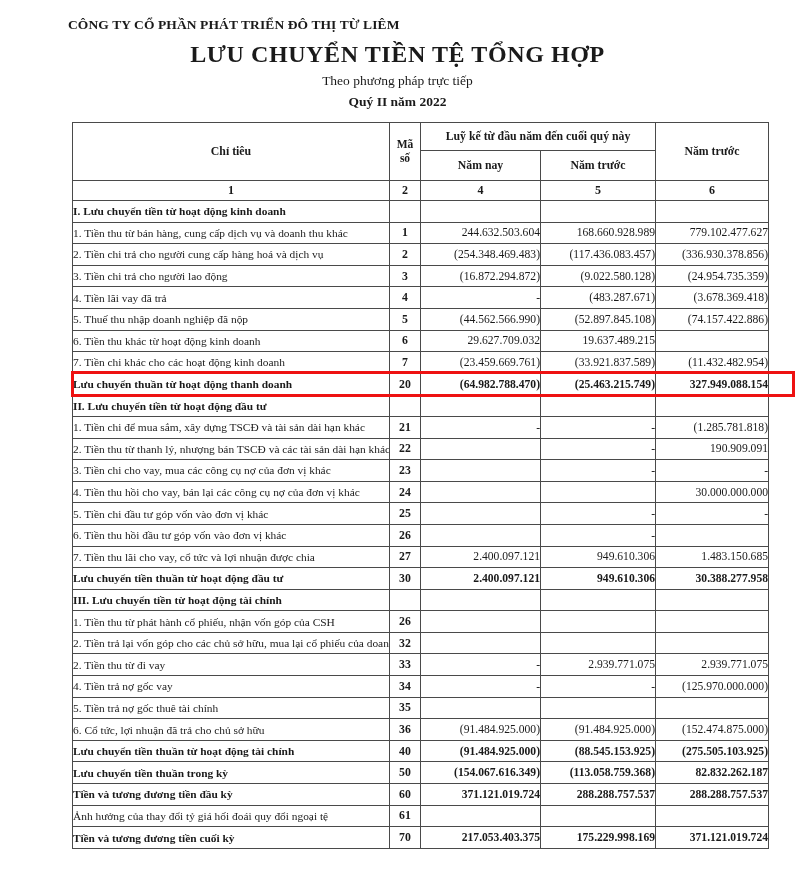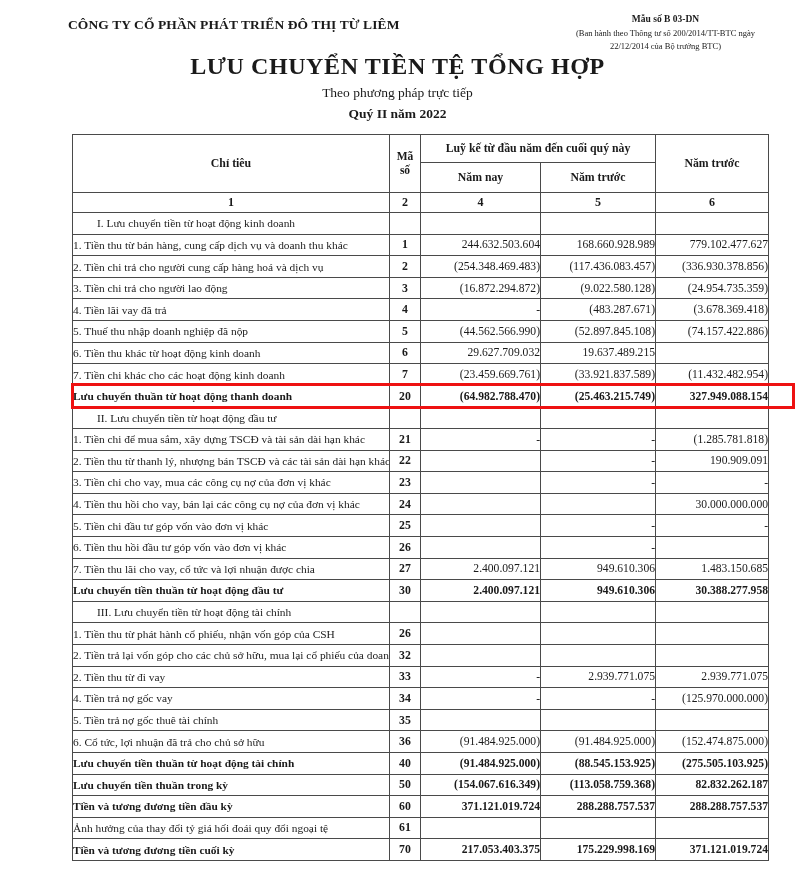--- a/index.html
+++ b/index.html
@@ -41,20 +41,21 @@
     font-size: 9.5px;
     font-weight: bold;
   }
   .form-meta .form-sub {
     font-size: 8.5px;
   }
 
   
   .titles {
     text-align: center;
+    margin-top: 8px;
   }
   .title-main {
     font-size: 24px;
     font-weight: bold;
     letter-spacing: .6px;
   }
   .title-sub1 {
     font-size: 13.5px;
     font-weight: normal;
     margin-top: 5px;
@@ -120,43 +121,38 @@
     text-align: center;
     font-weight: bold;
     font-size: 11.8px;
   }
   td.val {
     text-align: right;
     padding-right: 5px;
     font-size: 11.6px;
     white-space: nowrap;
   }
-  tr.section td.name { font-weight: normal; padding-left: 24px; }
+  tr.section td.name { font-weight: bold; }
   tr.total td.name,
   tr.total td.code,
   tr.total td.val { font-weight: bold; }
 
   
   .red-box {
     position: absolute;
     border: 3px solid #ee1111;
     pointer-events: none;
     box-sizing: border-box;
   }
 </style>
 </head>
 <body>
 
 <div class="doc-header">
   <div class="company-name">CÔNG TY CỔ PHẦN PHÁT TRIỂN ĐÔ THỊ TỪ LIÊM</div>
-  <div class="form-meta">
-    <div class="form-code">Mẫu số B 03-DN</div>
-    <div class="form-sub">(Ban hành theo Thông tư số 200/2014/TT-BTC ngày</div>
-    <div class="form-sub">22/12/2014 của Bộ trưởng BTC)</div>
-  </div>
 </div>
 
 <div class="titles">
   <div class="title-main">LƯU CHUYỂN TIỀN TỆ TỔNG HỢP</div>
   <div class="title-sub1">Theo phương pháp trực tiếp</div>
   <div class="title-sub2">Quý II năm 2022</div>
 </div>
 
 <div class="table-wrap">
   <table class="cf">

